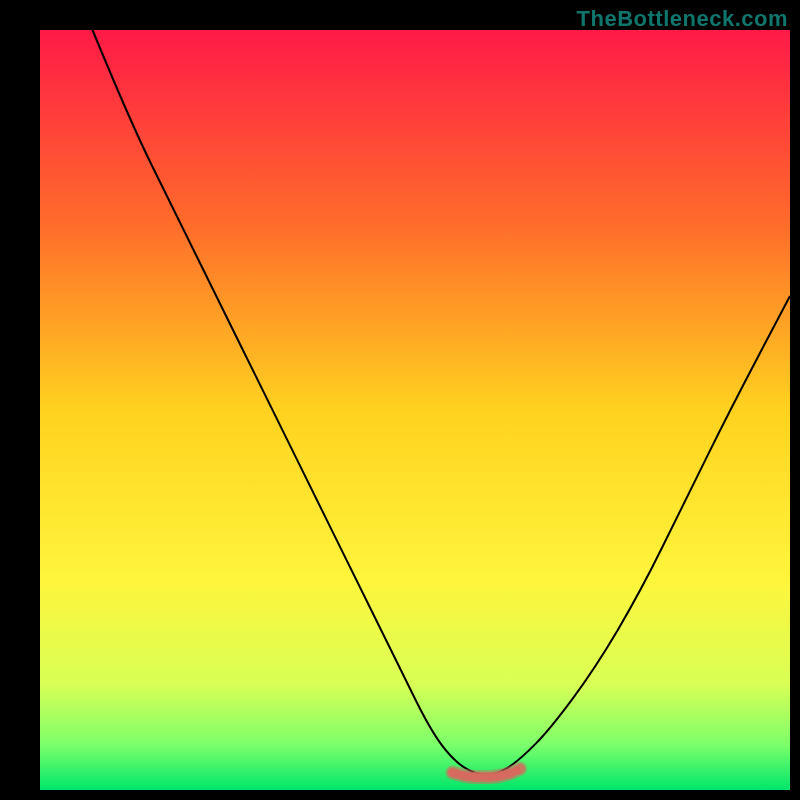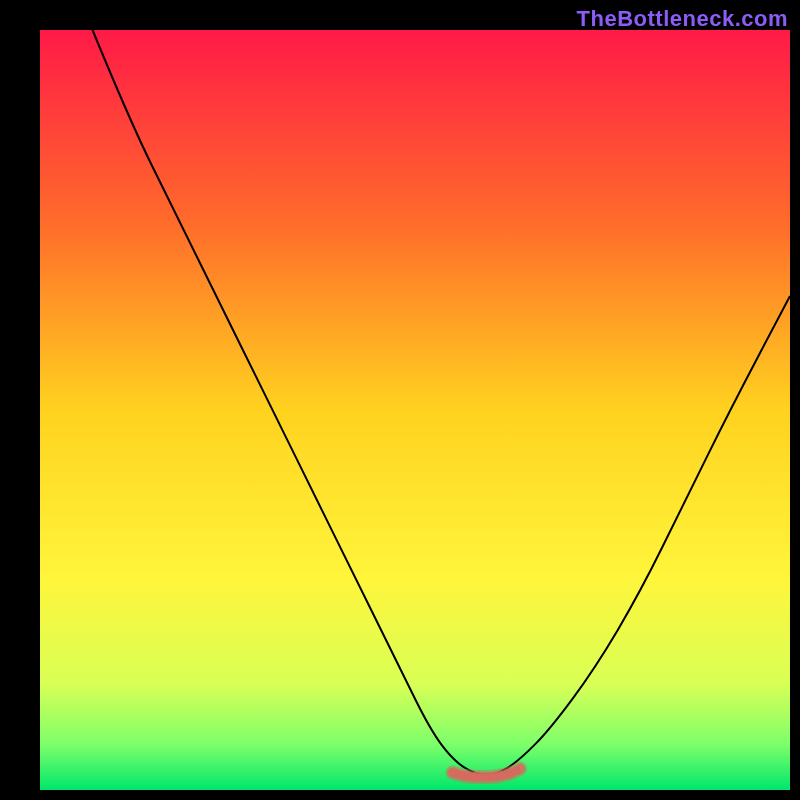--- a/index.html
+++ b/index.html
@@ -13,21 +13,21 @@
   }
   .wrap {
     position: relative;
     width: 800px;
     height: 800px;
   }
   .watermark {
     position: absolute;
     top: 6px;
     right: 12px;
-    color: #8b5cf6;
+    color: #0f766e;
     font-size: 22px;
     font-weight: 600;
     letter-spacing: 0.5px;
     z-index: 5;
   }
   svg {
     display: block;
   }
 </style>
 </head>

